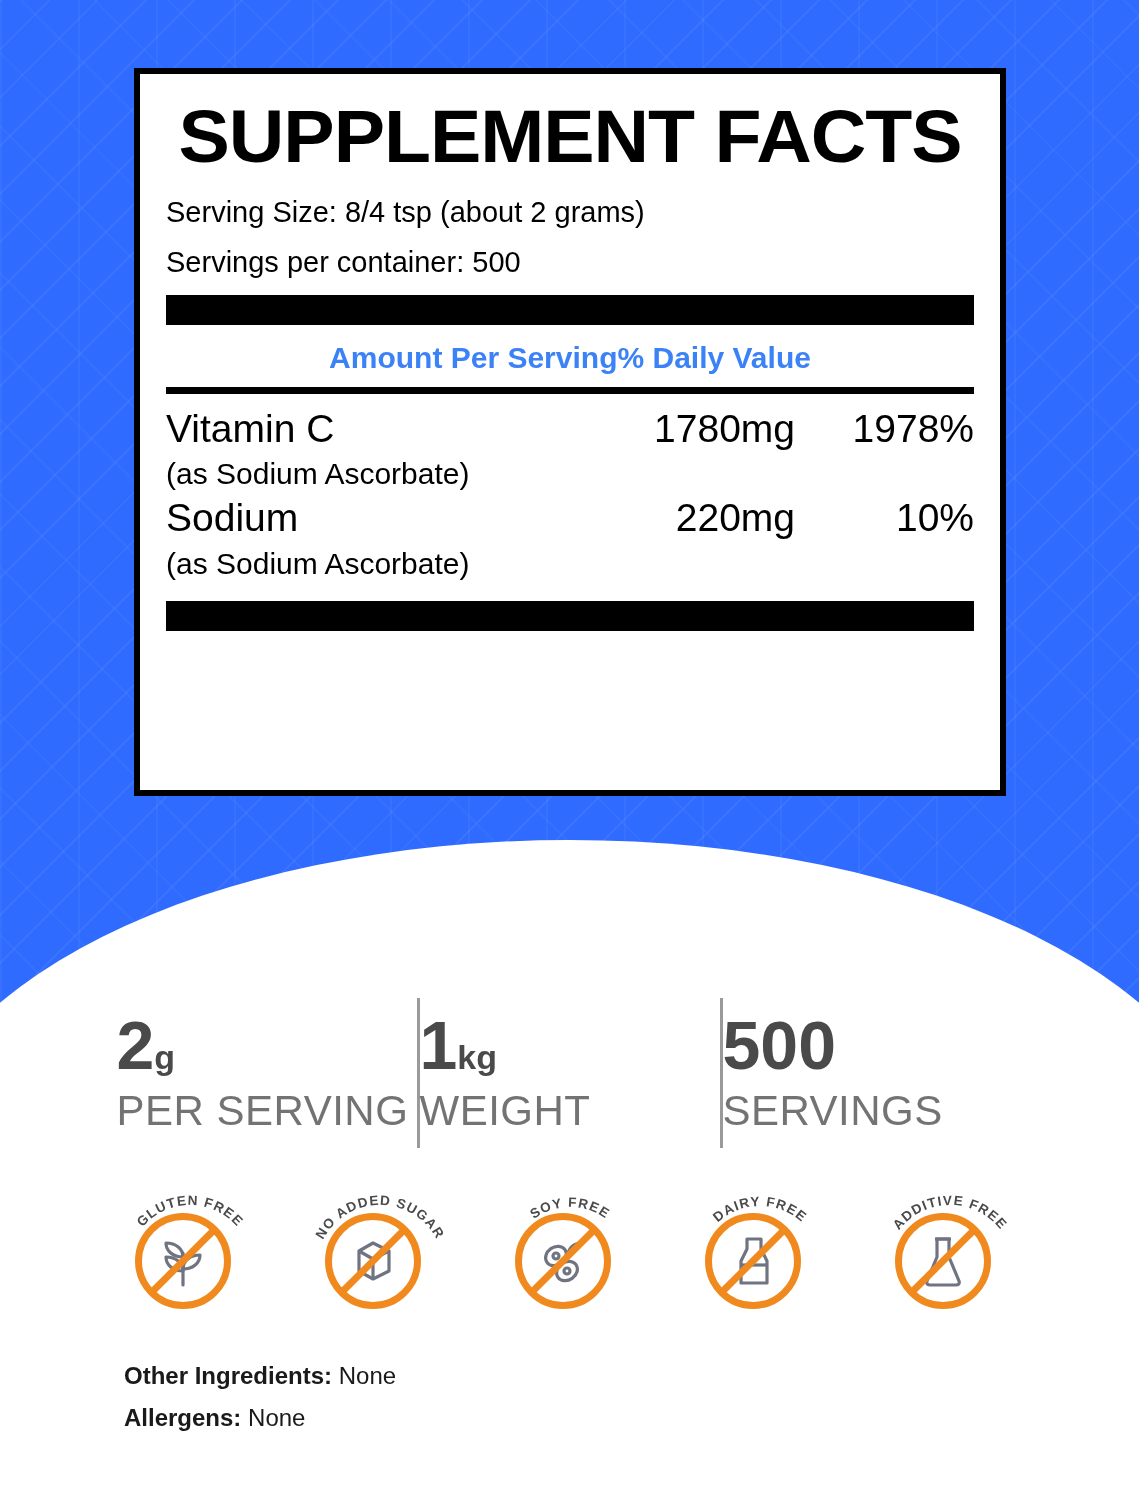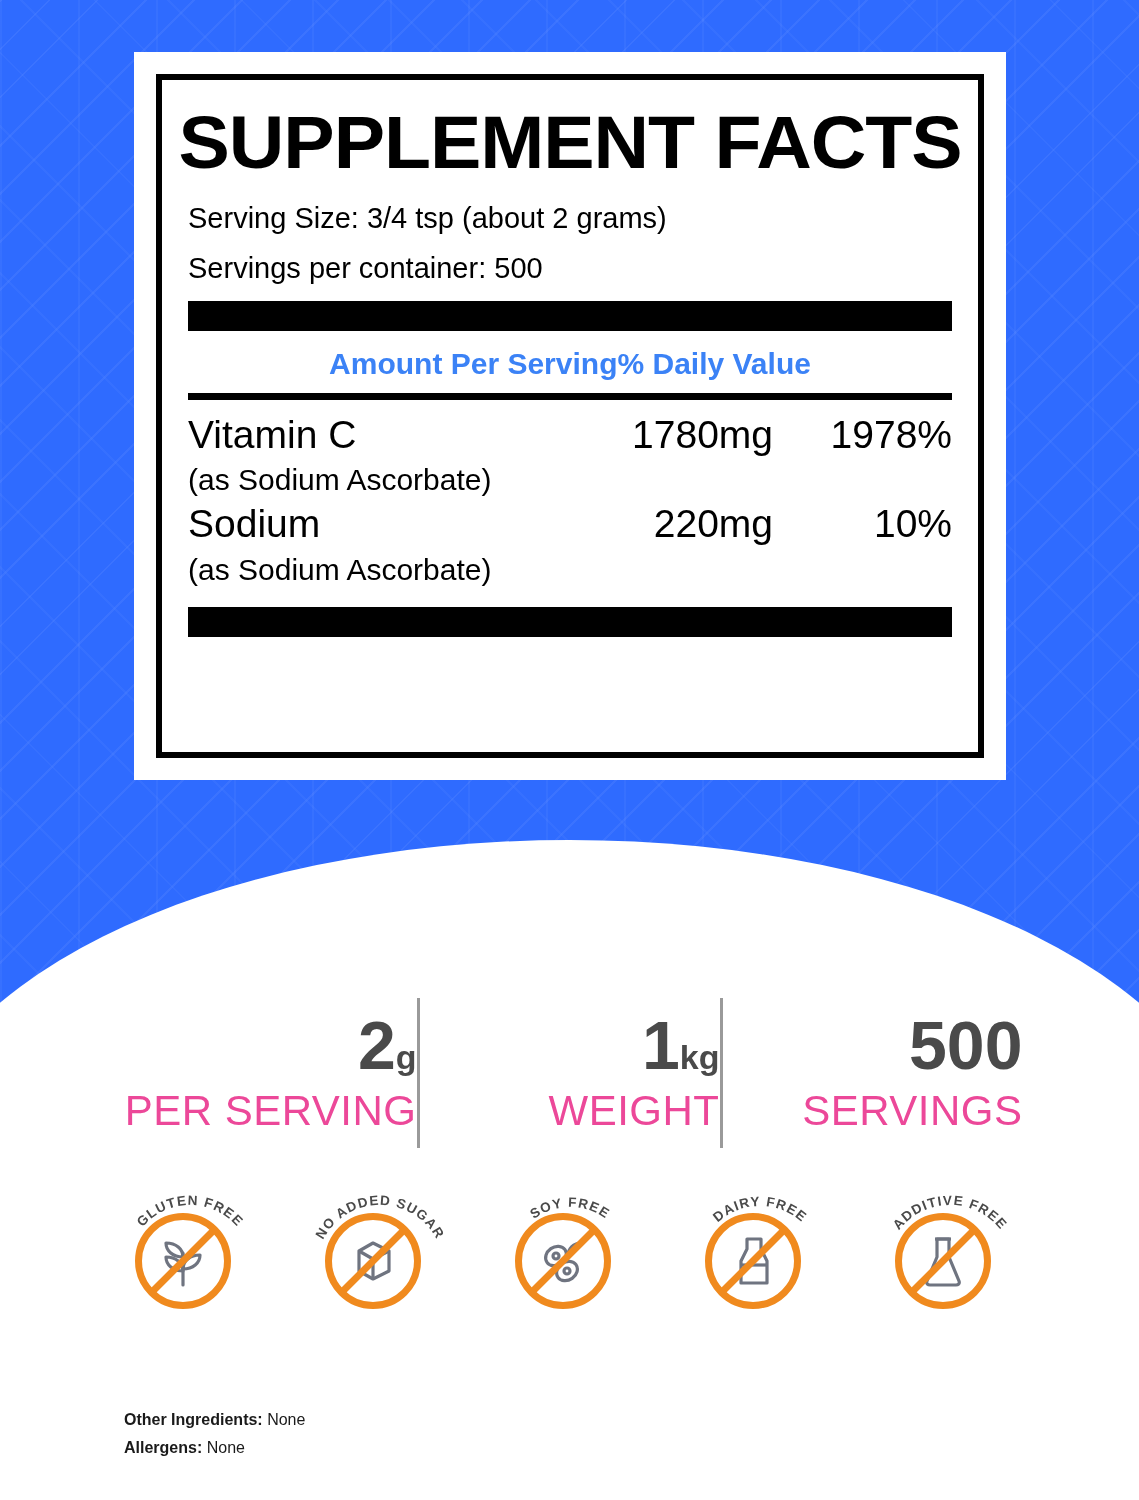--- a/index.html
+++ b/index.html
@@ -54,26 +54,25 @@
     width: 116%;
     height: 330px;
     background: #ffffff;
     border-radius: 50% 50% 0 0 / 100% 100% 0 0;
   }
 
   
   .facts-card {
     position: absolute;
     left: 134px;
-    top: 52px;
+    top: 68px;
     width: 872px;
     height: 728px;
     background: #ffffff;
     box-sizing: border-box;
-    padding: 22px;
   }
   .facts-inner {
     border: 6px solid #000;
     width: 100%;
     height: 100%;
     box-sizing: border-box;
     padding: 18px 26px 0 26px;
   }
   .facts-title {
     font-family: "Liberation Sans Narrow", "Liberation Sans", sans-serif;
@@ -148,38 +147,38 @@
     left: 0;
     top: 985px;
     width: 1139px;
     height: 175px;
     display: flex;
     align-items: center;
     justify-content: center;
   }
   .stat {
     width: 300px;
-    text-align: right;
+    text-align: left;
     color: #4a4a4a;
   }
   .stat-value {
     font-family: "Liberation Sans Narrow", "Liberation Sans", sans-serif;
     font-weight: bold;
     font-size: 68px;
     line-height: 1;
     color: #4a4a4a;
   }
   .stat-value .unit {
     font-size: 34px;
     font-weight: bold;
   }
   .stat-label {
     font-family: "Liberation Sans Narrow", "Liberation Sans", sans-serif;
     font-size: 42px;
-    color: #ec4899;
+    color: #737373;
     margin-top: 8px;
     letter-spacing: 0.5px;
   }
   .divider {
     width: 3px;
     height: 150px;
     background: #9a9a9a;
   }
 
   
@@ -236,22 +235,22 @@
     left: 20px;
     top: 38px;
     width: 96px;
     height: 96px;
   }
 
   
   .footer {
     position: absolute;
     left: 124px;
-    top: 1406px;
-    font-size: 16px;
+    top: 1355px;
+    font-size: 24px;
     color: #1a1a1a;
     line-height: 1.75;
   }
   .footer b { font-weight: bold; }
 </style>
 </head>
 <body>
 
 <div class="page">
 
@@ -261,21 +260,21 @@
     <div class="curve"></div>
   </div>
 
   <div class="facts-card">
     <div class="facts-inner">
 
       <div class="facts-title">SUPPLEMENT FACTS</div>
 
       <div class="serving-line">
         <b>Serving Size:</b>
-        <span>3/4 tsp (about 2 grams)</span>
+        <span>8/4 tsp (about 2 grams)</span>
       </div>
 
       <div class="serving-line">
         <b>Servings per container:</b>
         <span>500</span>
       </div>
 
       <div class="bar-thick"></div>
 
       <div class="amount-row">

